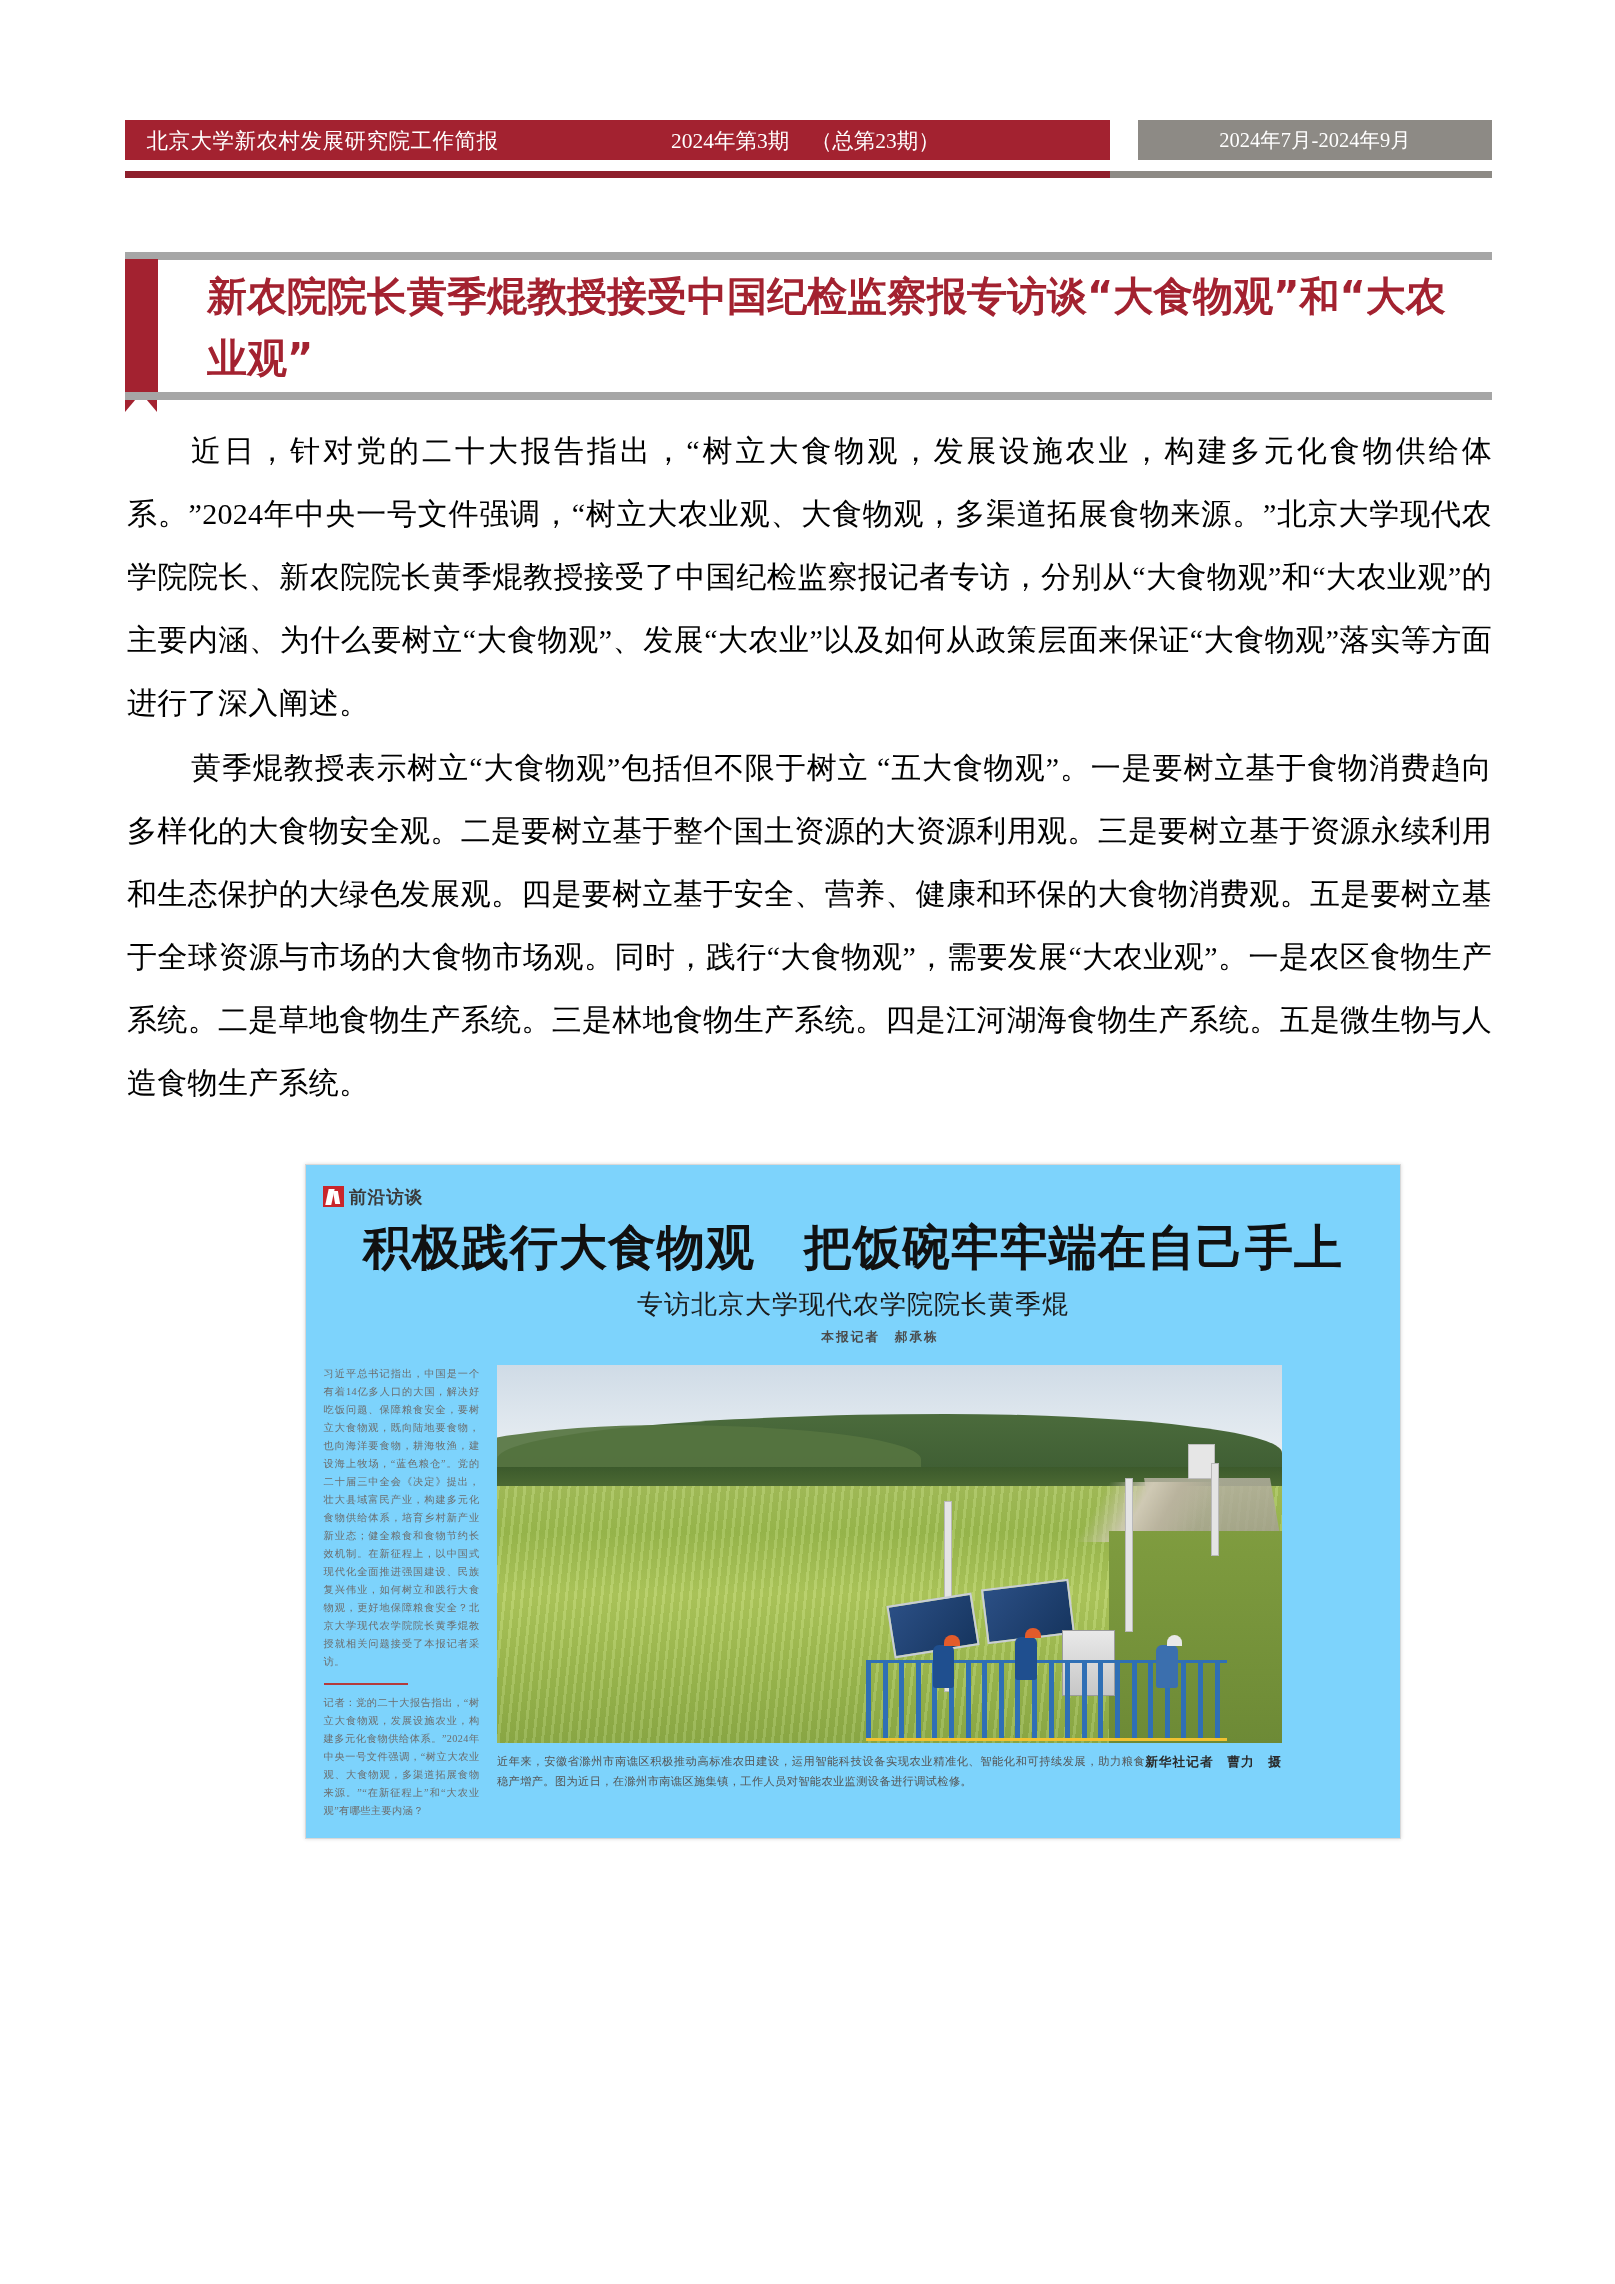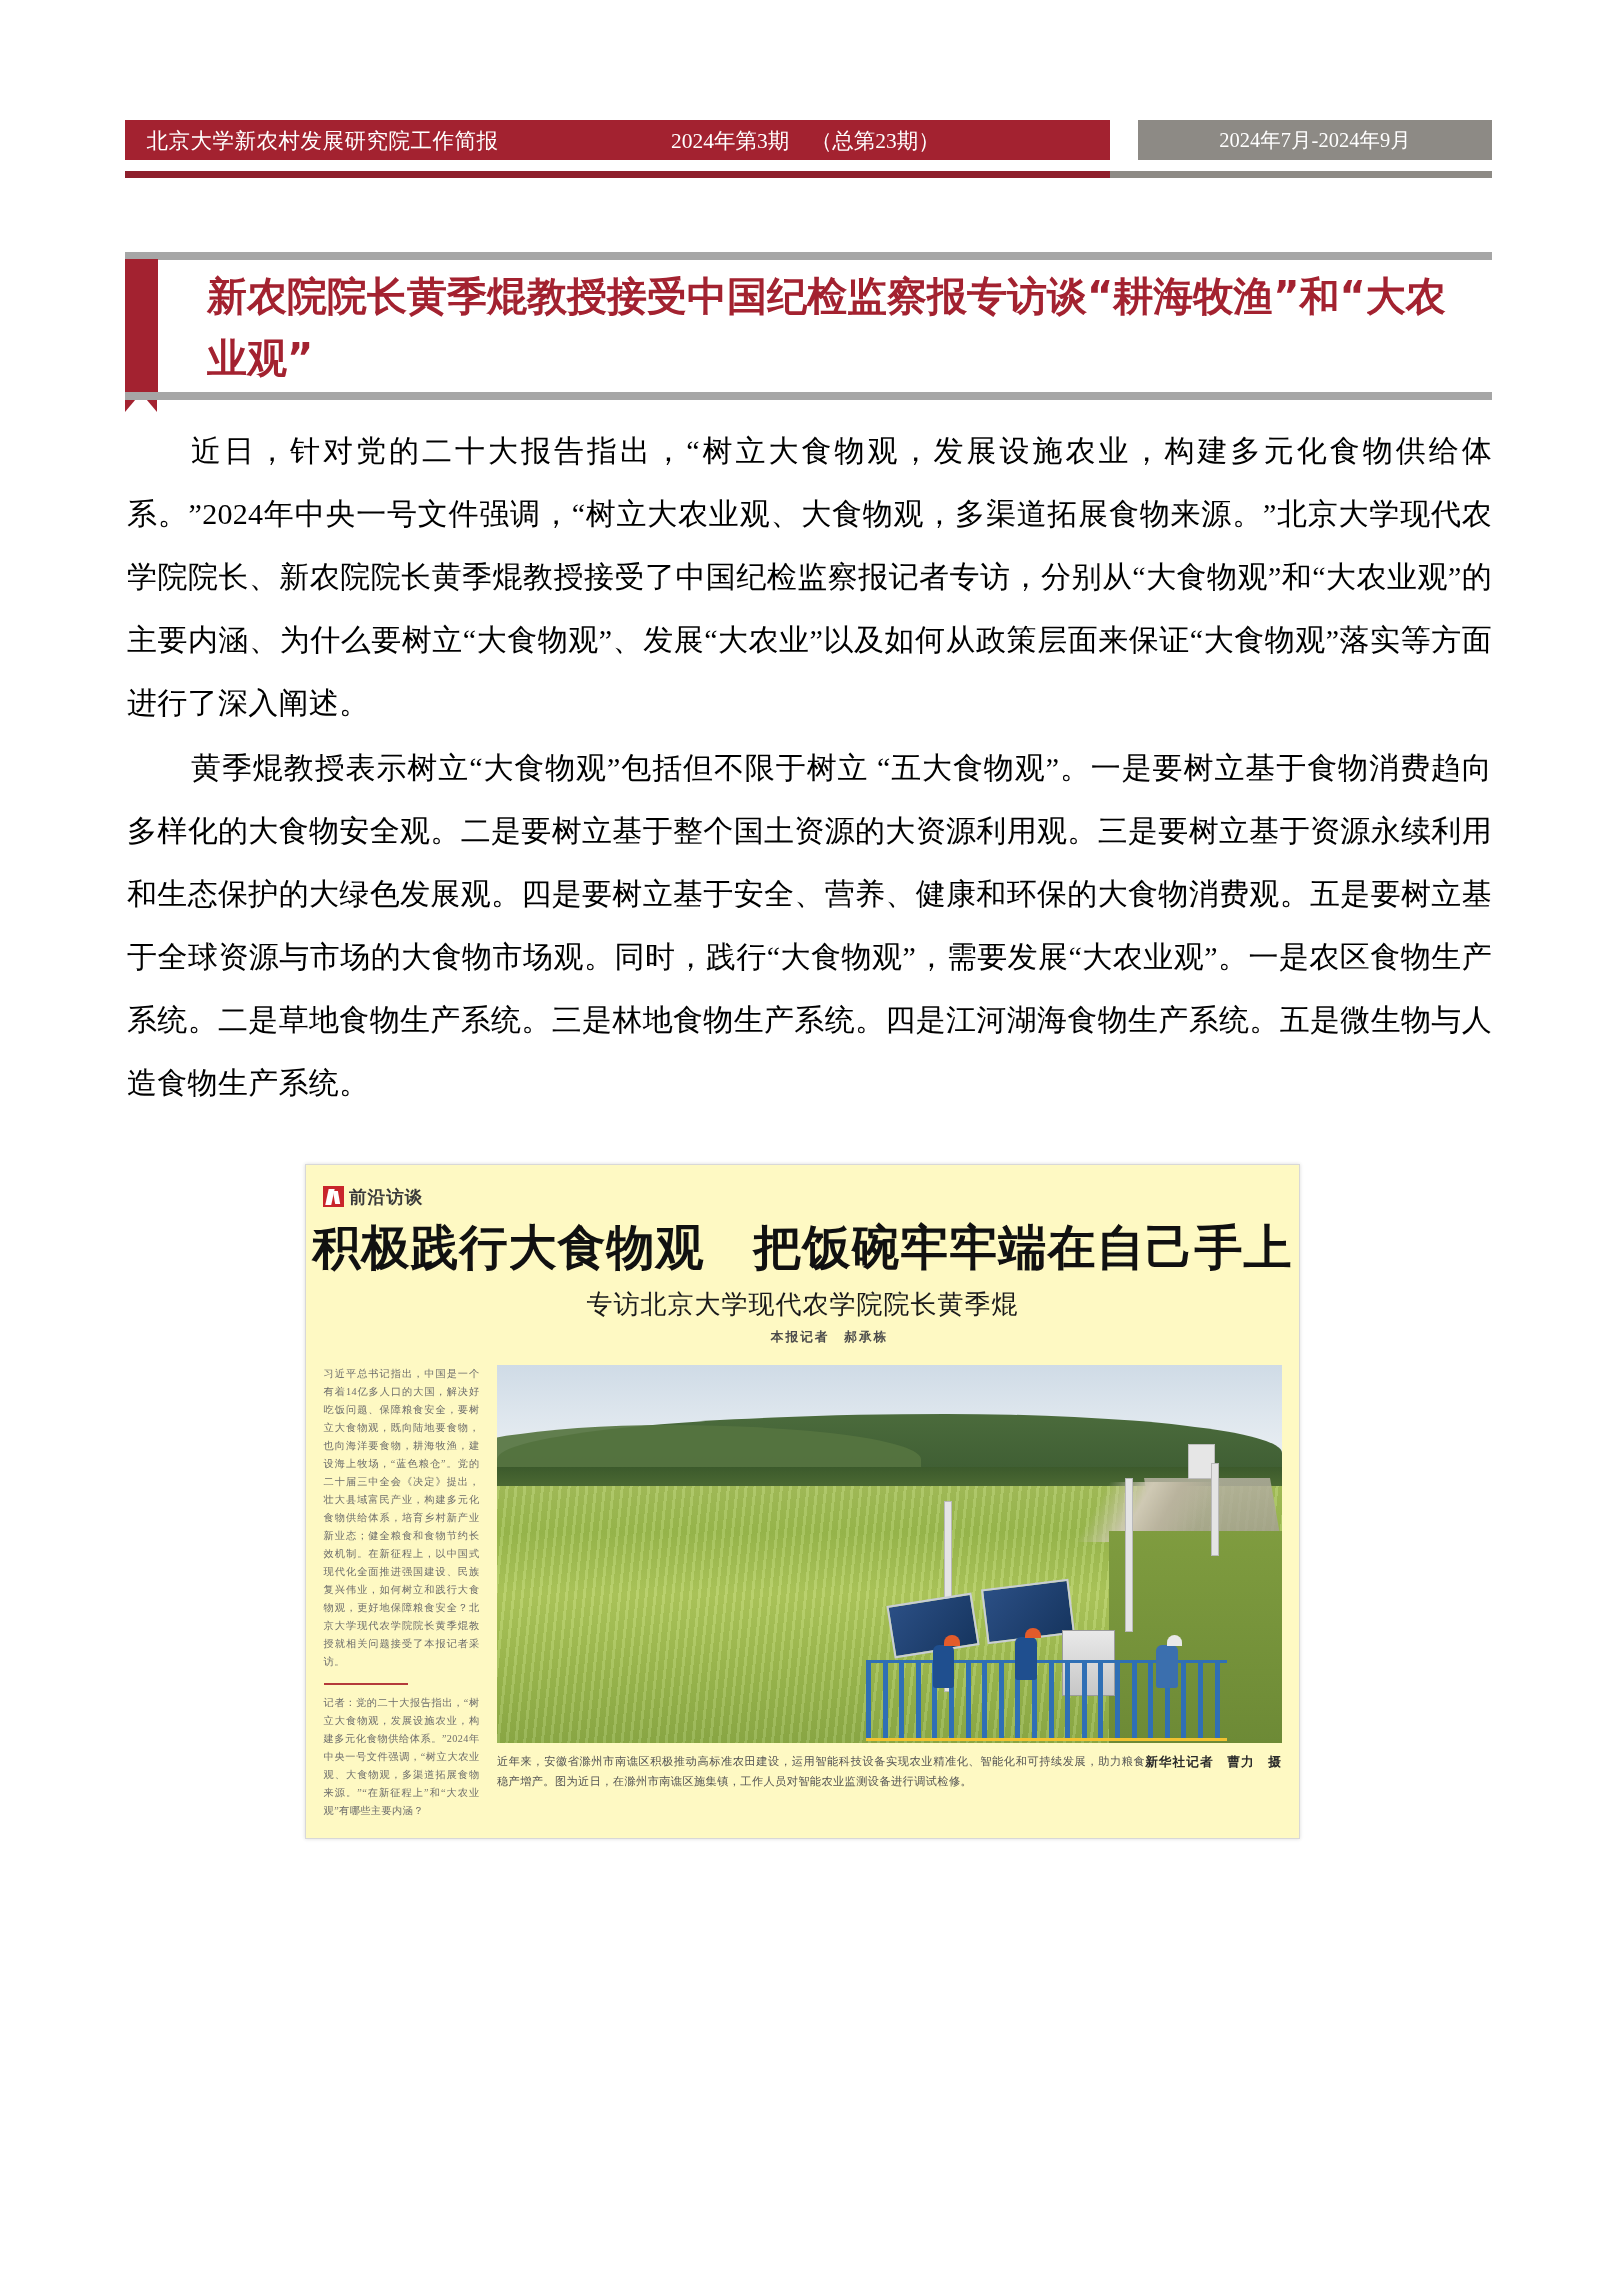--- a/index.html
+++ b/index.html
@@ -145,23 +145,23 @@
     text-indent: 64px;
     margin: 0 0 2px 0;
     letter-spacing: 0.3px;
   }
 
   
   .clipping {
     position: absolute;
     left: 305px;
     top: 1164px;
-    width: 995px;
+    width: 1096px;
     height: 675px;
-    background: #fef9c3;
+    background: #7dd3fc;
     border: 1px solid #d8d8d8;
     box-shadow: 0 0 3.9px rgba(0,0,0,0.14);
     box-sizing: border-box;
     overflow: hidden;
   }
   .clip-badge {
     position: absolute;
     left: 16.6px;
     top: 19.5px;
     display: flex;
@@ -409,21 +409,21 @@
     </div>
     <div class="header-gray">
       <span class="header-date">2024年7月-2024年9月</span>
     </div>
   </div>
   <div class="header-underline"></div>
   <div class="header-underline-gray"></div>
 
   <div class="title-rule-top"></div>
   <div class="title-flag"></div>
-  <div class="title-text">新农院院长黄季焜教授接受中国纪检监察报专访谈“耕海牧渔”和“大农业观”</div>
+  <div class="title-text">新农院院长黄季焜教授接受中国纪检监察报专访谈“大食物观”和“大农业观”</div>
   <div class="title-rule-bottom"></div>
 
   <div class="body">
     <p class="para">近日，针对党的二十大报告指出，“树立大食物观，发展设施农业，构建多元化食物供给体系。”2024年中央一号文件强调，“树立大农业观、大食物观，多渠道拓展食物来源。”北京大学现代农学院院长、新农院院长黄季焜教授接受了中国纪检监察报记者专访，分别从“大食物观”和“大农业观”的主要内涵、为什么要树立“大食物观”、发展“大农业”以及如何从政策层面来保证“大食物观”落实等方面进行了深入阐述。</p>
     <p class="para">黄季焜教授表示树立“大食物观”包括但不限于树立 “五大食物观”。一是要树立基于食物消费趋向多样化的大食物安全观。二是要树立基于整个国土资源的大资源利用观。三是要树立基于资源永续利用和生态保护的大绿色发展观。四是要树立基于安全、营养、健康和环保的大食物消费观。五是要树立基于全球资源与市场的大食物市场观。同时，践行“大食物观”，需要发展“大农业观”。一是农区食物生产系统。二是草地食物生产系统。三是林地食物生产系统。四是江河湖海食物生产系统。五是微生物与人造食物生产系统。</p>
   </div>
 
   <div class="clipping">
 
     <div class="clip-badge">

